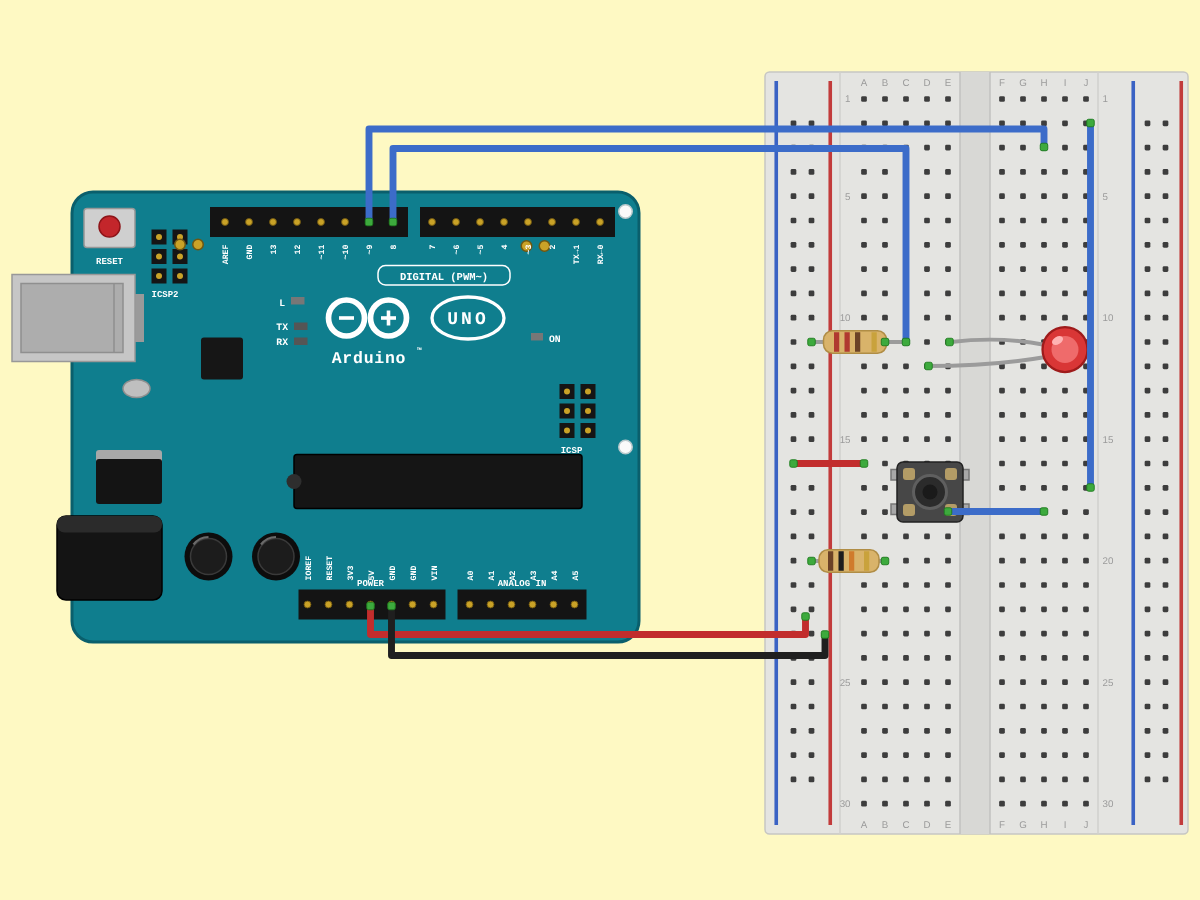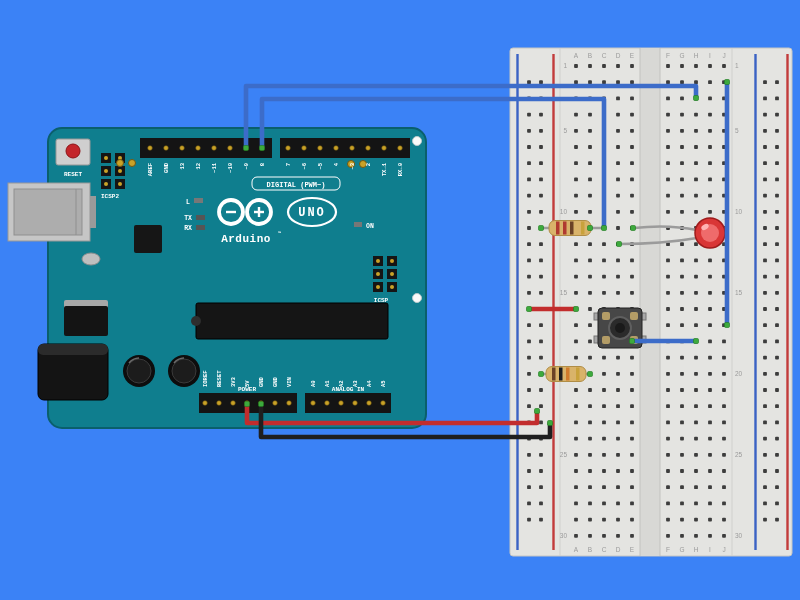--- a/index.html
+++ b/index.html
@@ -1,16 +1,16 @@
 <!DOCTYPE html>
 <html style="--wire-blue: #3c6cc9; --wire-red: #c22d2d; --wire-black: #1f1f1f;"><head>
 <meta charset="utf-8">
 <style>
   html,body{margin:0;padding:0;background:#ffffff;}
-  #canvas{position:relative;width:800px;height:600px;background:#3b82f6;overflow:hidden;}
+  #canvas{position:relative;width:800px;height:600px;background:#fef9c3;overflow:hidden;}
   svg text{font-family:"Liberation Mono","DejaVu Sans Mono",monospace;}
   text.bb-label{font-family:"Liberation Sans","DejaVu Sans",sans-serif;fill:#9b9b9b;}
   text.silk{fill:#ffffff;font-weight:bold;}
   .wire{fill:none;stroke-width:4.6;stroke-linecap:round;stroke-linejoin:round;}
   .wire-blue{stroke:var(--wire-blue,#3c6cc9);}
   .wire-red{stroke:var(--wire-red,#c22d2d);}
   .wire-black{stroke:var(--wire-black,#1f1f1f);}
   .lead{stroke:#9b9b9b;stroke-width:2.6;fill:none;stroke-linecap:round;}
 </style>
 </head>

